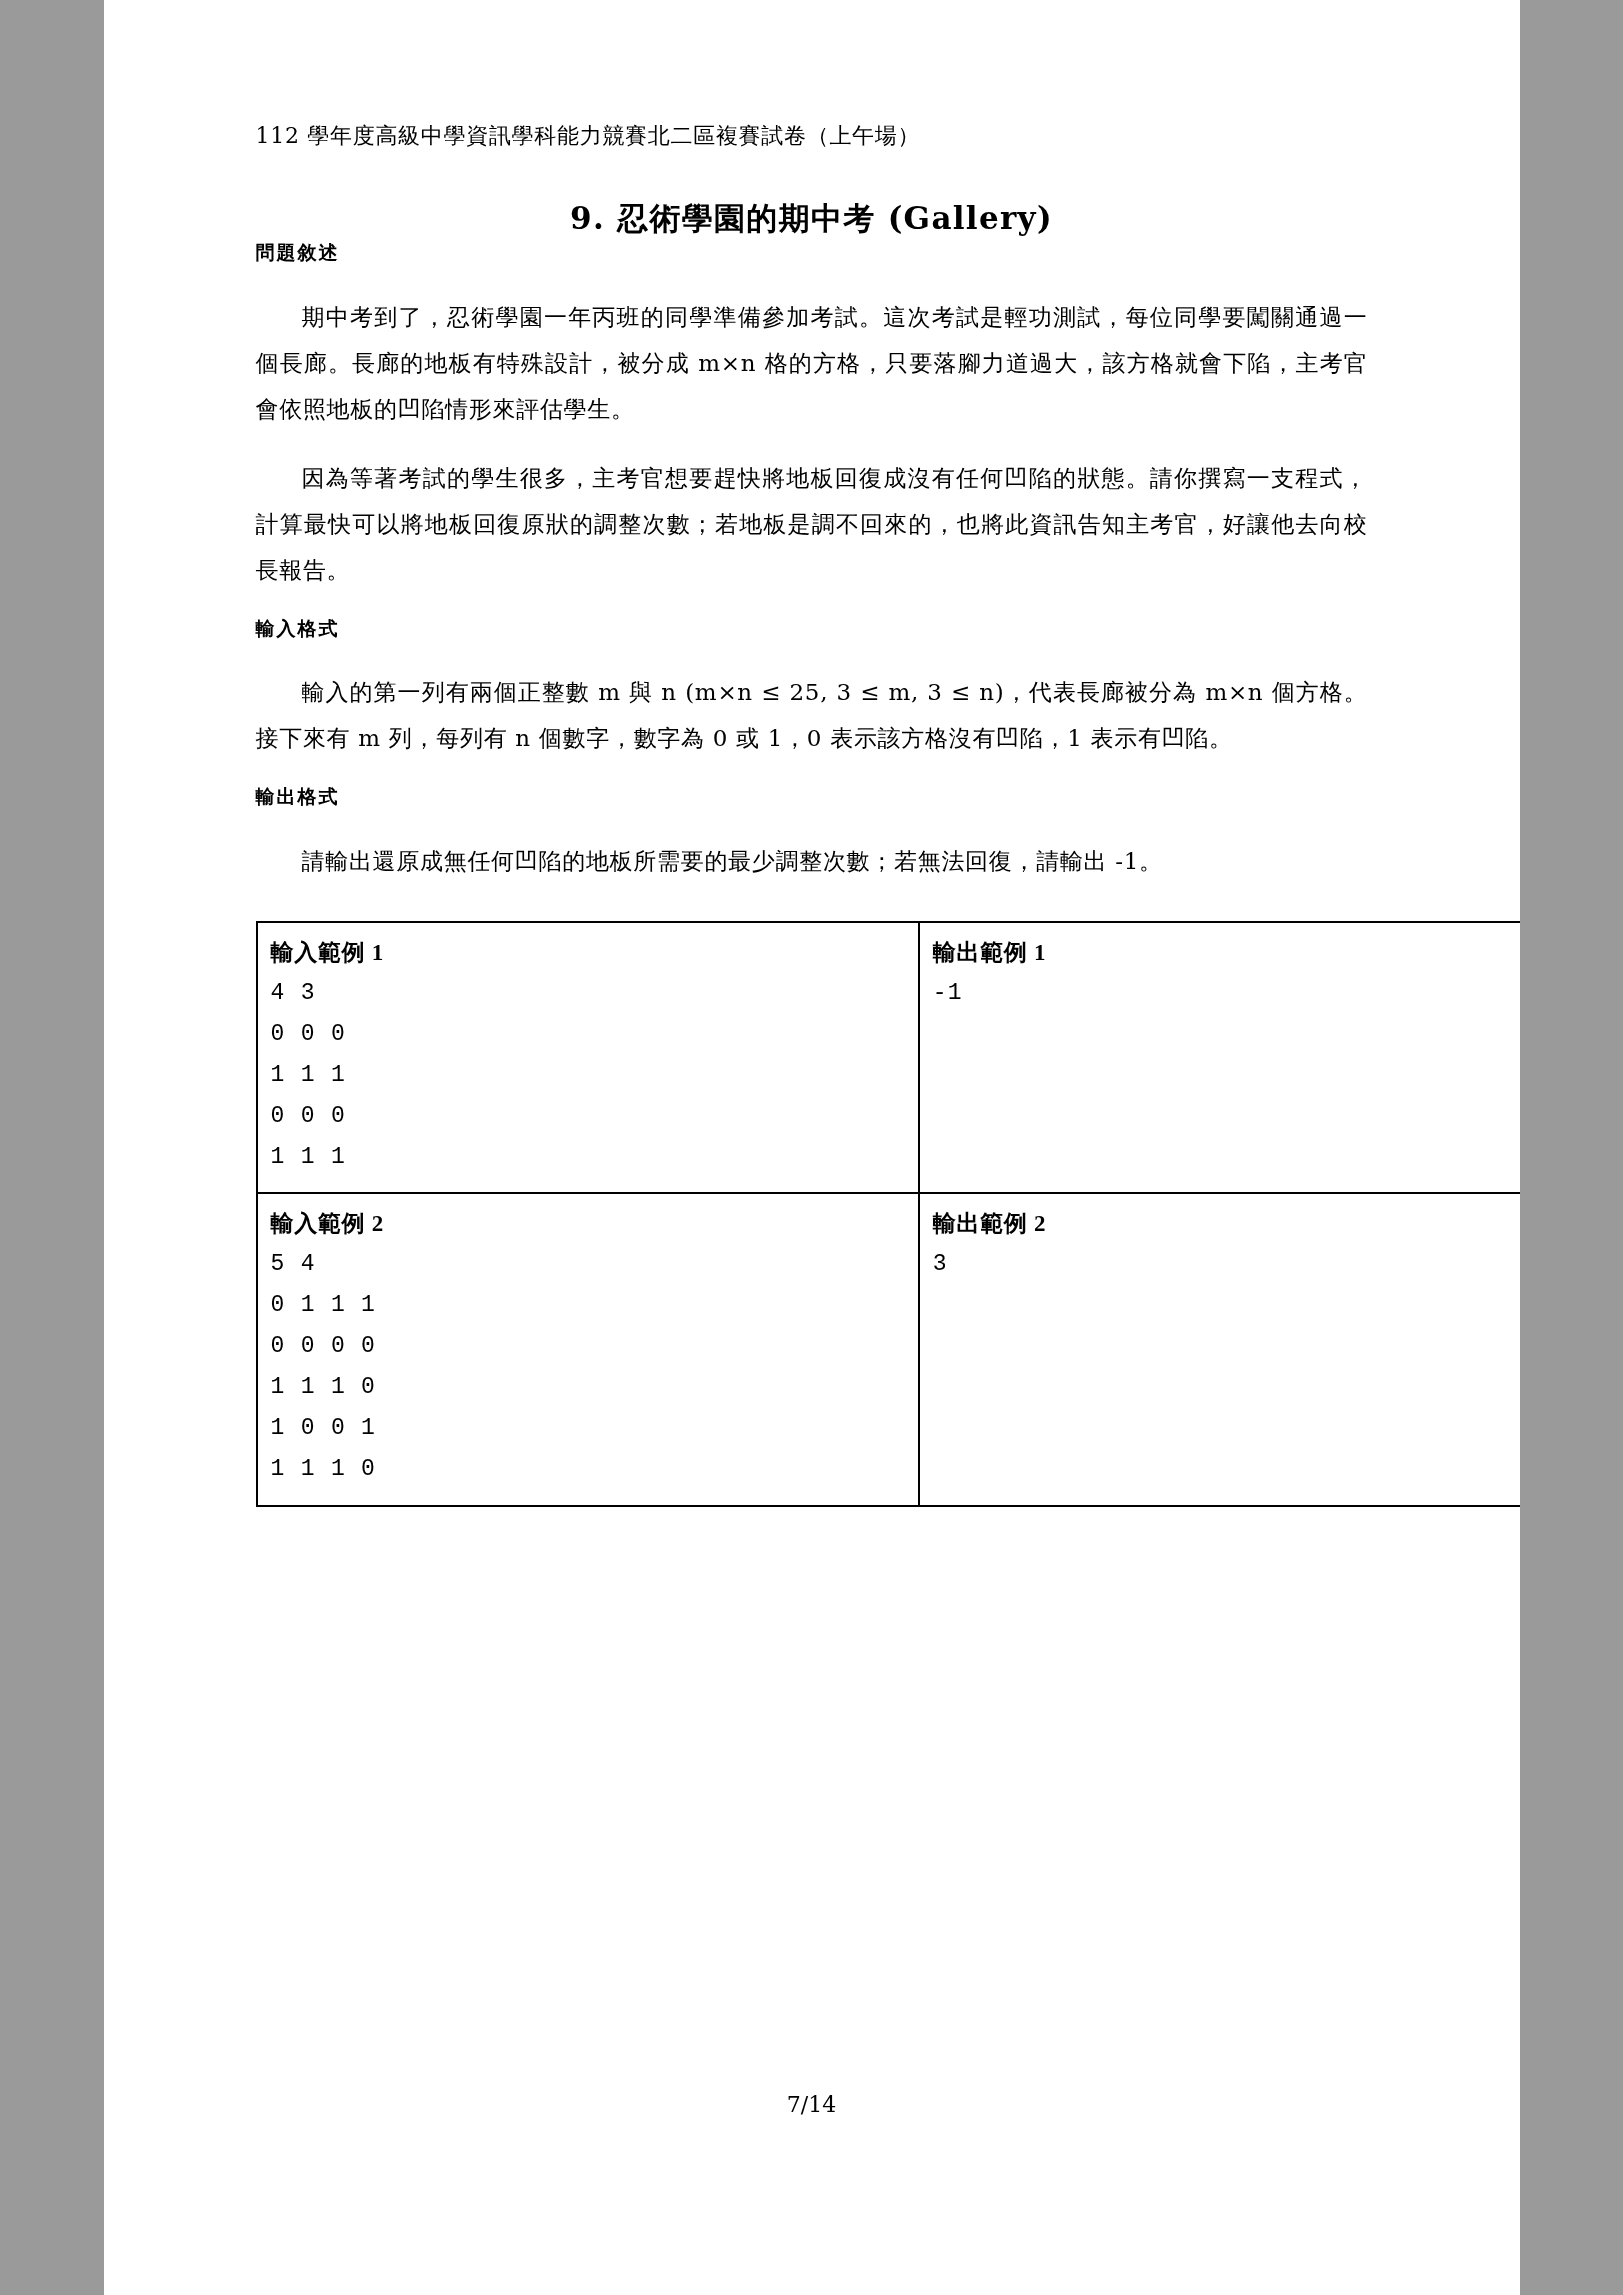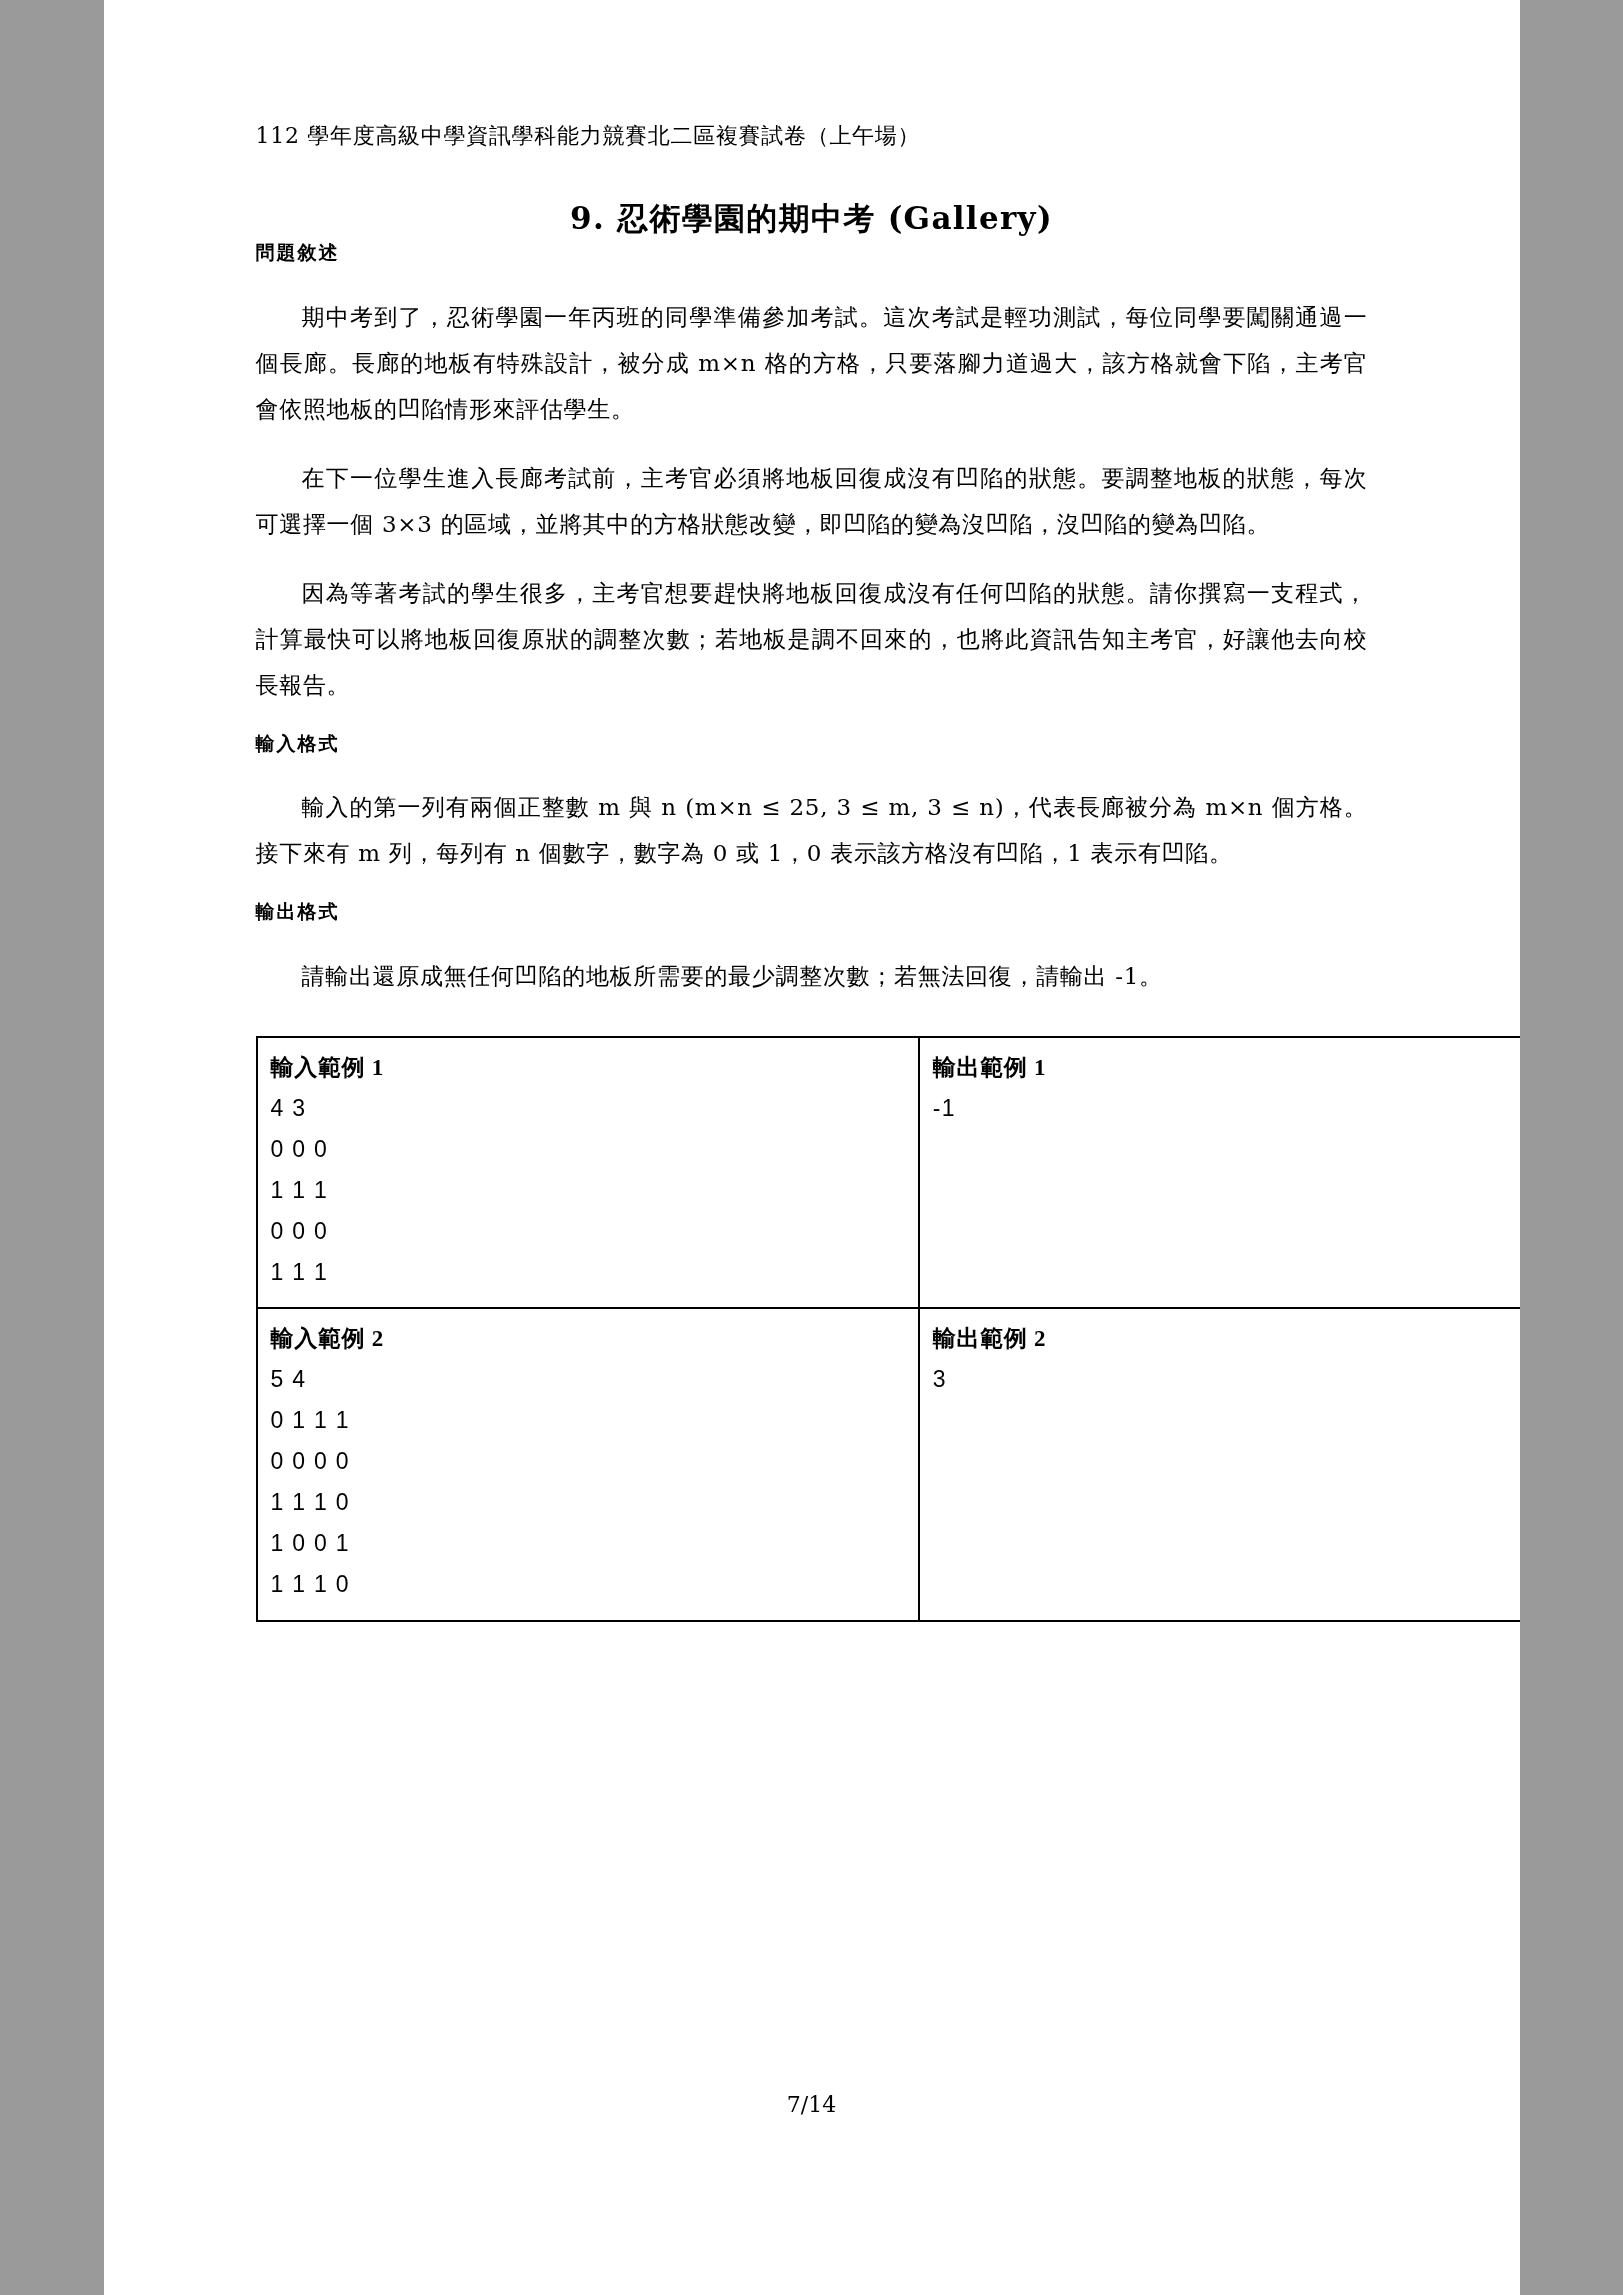--- a/index.html
+++ b/index.html
@@ -60,21 +60,21 @@
   .examples-table col.left-col  { width: 50.4%; }
   .examples-table col.right-col { width: 49.6%; }
   .example-label {
     font-family: Liberation Serif, serif;
     font-size: 23px;
     font-weight: bold;
     line-height: 41px;
     letter-spacing: 0.7px;
   }
   .example-code {
-    font-family: Liberation Sans, sans-serif;
+    font-family: Liberation Mono, monospace;
     font-size: 23px;
     line-height: 41px;
     white-space: pre-line;
     letter-spacing: 1.3px;
   }
   .doc-footer {
     position: absolute;
     bottom: 178px;
     left: 0;
     width: 100%;
@@ -86,21 +86,20 @@
 <body>
 
 <div class="page">
 
   <div class="doc-header">112 學年度高級中學資訊學科能力競賽北二區複賽試卷（上午場）</div>
 
   <div class="doc-title">9.  忍術學園的期中考  (Gallery)</div>
 
   <div class="section-heading">問題敘述</div>
   <p class="para">期中考到了，忍術學園一年丙班的同學準備參加考試。這次考試是輕功測試，每位同學要闖關通過一個長廊。長廊的地板有特殊設計，被分成 m×n 格的方格，只要落腳力道過大，該方格就會下陷，主考官會依照地板的凹陷情形來評估學生。</p>
-  <p class="para">在下一位學生進入長廊考試前，主考官必須將地板回復成沒有凹陷的狀態。要調整地板的狀態，每次可選擇一個 3×3 的區域，並將其中的方格狀態改變，即凹陷的變為沒凹陷，沒凹陷的變為凹陷。</p>
   <p class="para">因為等著考試的學生很多，主考官想要趕快將地板回復成沒有任何凹陷的狀態。請你撰寫一支程式，計算最快可以將地板回復原狀的調整次數；若地板是調不回來的，也將此資訊告知主考官，好讓他去向校長報告。</p>
 
   <div class="section-heading">輸入格式</div>
   <p class="para">輸入的第一列有兩個正整數 m 與 n (m×n ≤ 25, 3 ≤ m, 3 ≤ n)，代表長廊被分為 m×n  個方格。接下來有 m 列，每列有 n 個數字，數字為 0 或 1，0 表示該方格沒有凹陷，1 表示有凹陷。</p>
 
   <div class="section-heading">輸出格式</div>
   <p class="para">請輸出還原成無任何凹陷的地板所需要的最少調整次數；若無法回復，請輸出  -1。</p>
 
   <table class="examples-table">
     <colgroup>

